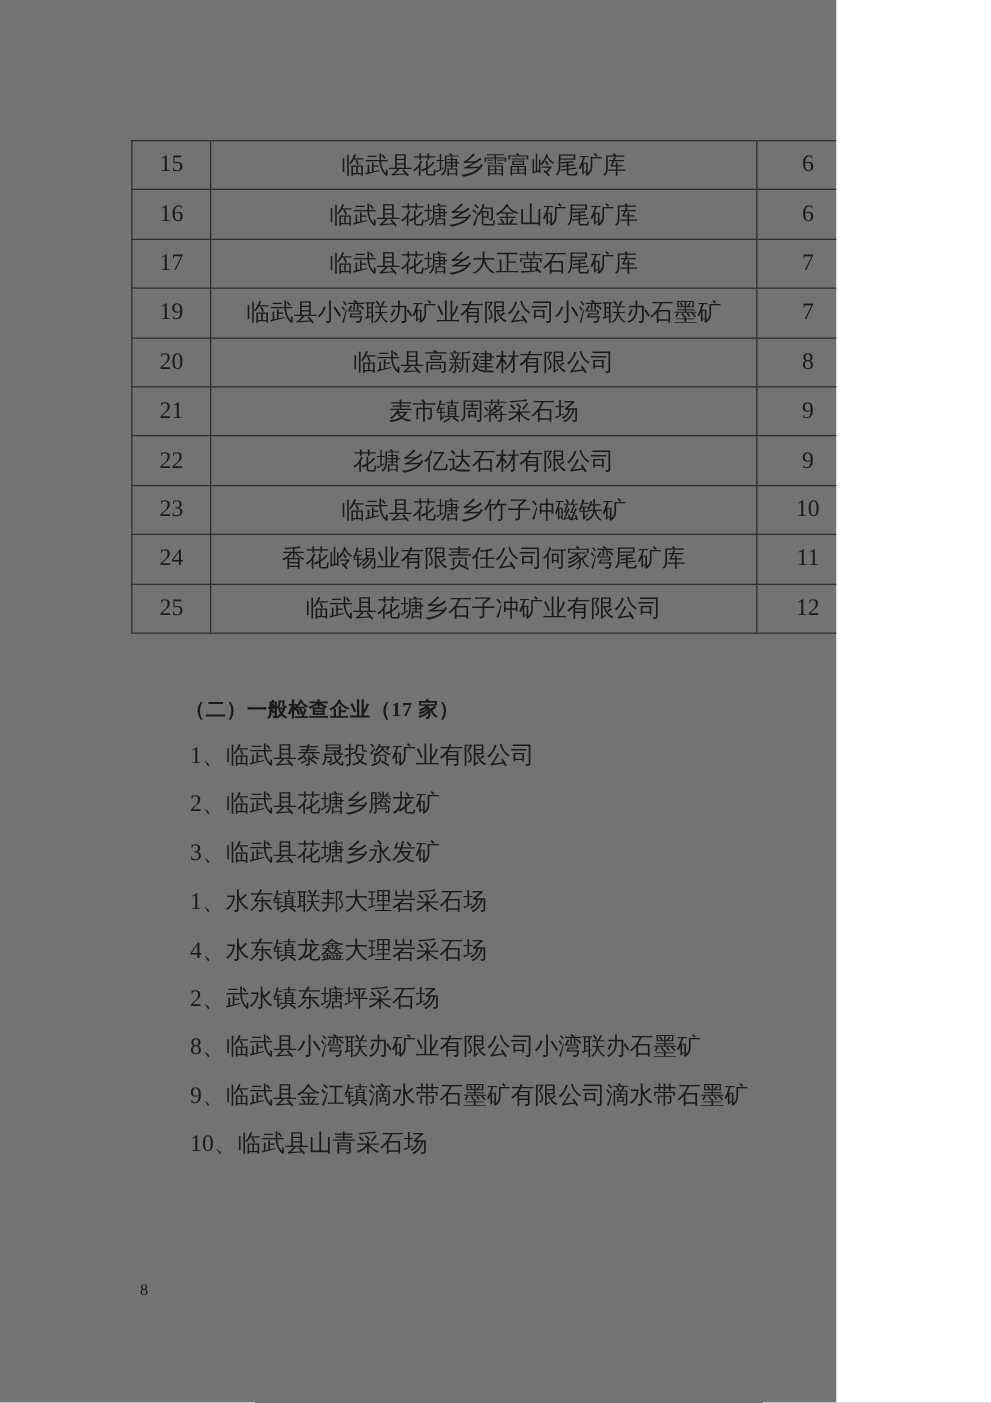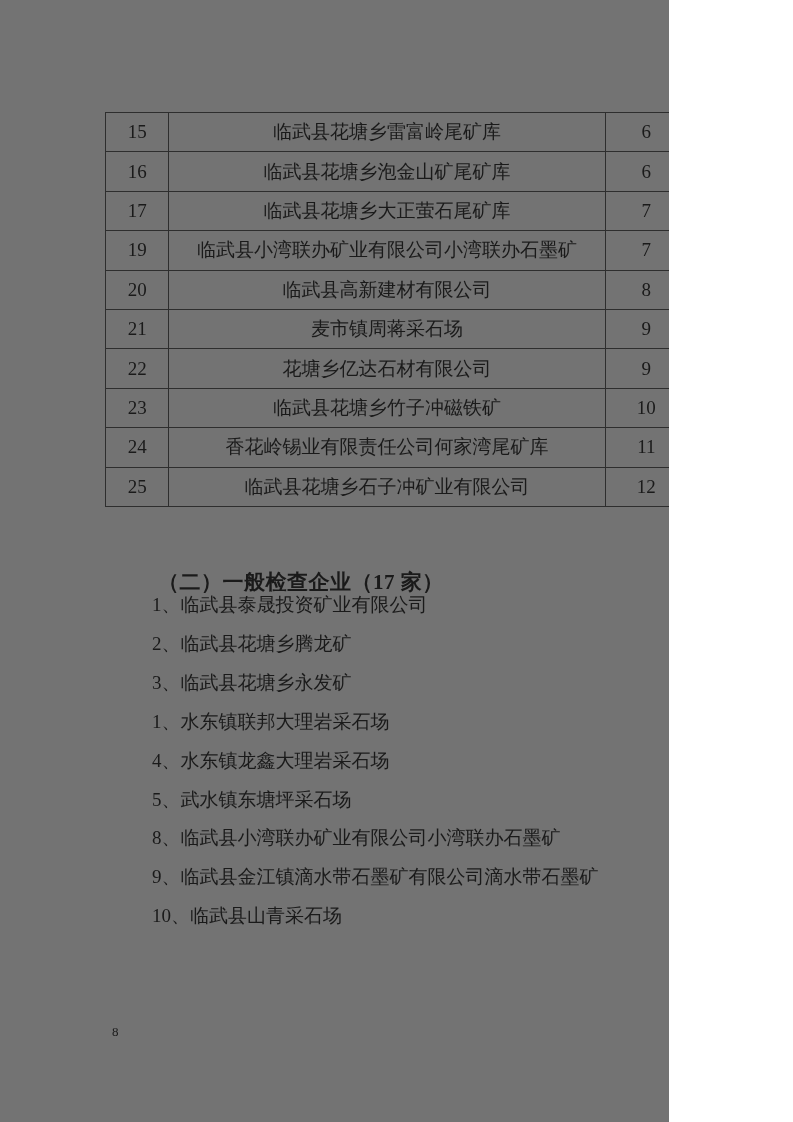--- a/index.html
+++ b/index.html
@@ -35,22 +35,22 @@
     overflow: hidden;
   }
   .col-no   { width: 63px; }
   .col-name { width: 434px; }
   .col-page { width: 82px; }
 
   .section-heading {
     position: absolute;
     top: 558px;
     left: 148px;
-    margin: 10px;
-    font-size: 21px;
+    margin: 0;
+    font-size: 16px;
     font-weight: bold;
     letter-spacing: 0.5px;
   }
   .company-list {
     position: absolute;
     top: 586px;
     left: 152px;
     margin: 0;
     padding: 0;
     list-style: none;
@@ -133,21 +133,21 @@
   </table>
 
   <h3 class="section-heading">（二）一般检查企业（17 家）</h3>
 
   <ol class="company-list">
     <li>1、临武县泰晟投资矿业有限公司</li>
     <li>2、临武县花塘乡腾龙矿</li>
     <li>3、临武县花塘乡永发矿</li>
     <li>1、水东镇联邦大理岩采石场</li>
     <li>4、水东镇龙鑫大理岩采石场</li>
-    <li>5、武水镇东塘坪采石场</li>
+    <li>2、武水镇东塘坪采石场</li>
     <li>8、临武县小湾联办矿业有限公司小湾联办石墨矿</li>
     <li>9、临武县金江镇滴水带石墨矿有限公司滴水带石墨矿</li>
     <li>10、临武县山青采石场</li>
   </ol>
 
   <div class="footer-page-number">8</div>
 
 </div>
 
 </body></html>

